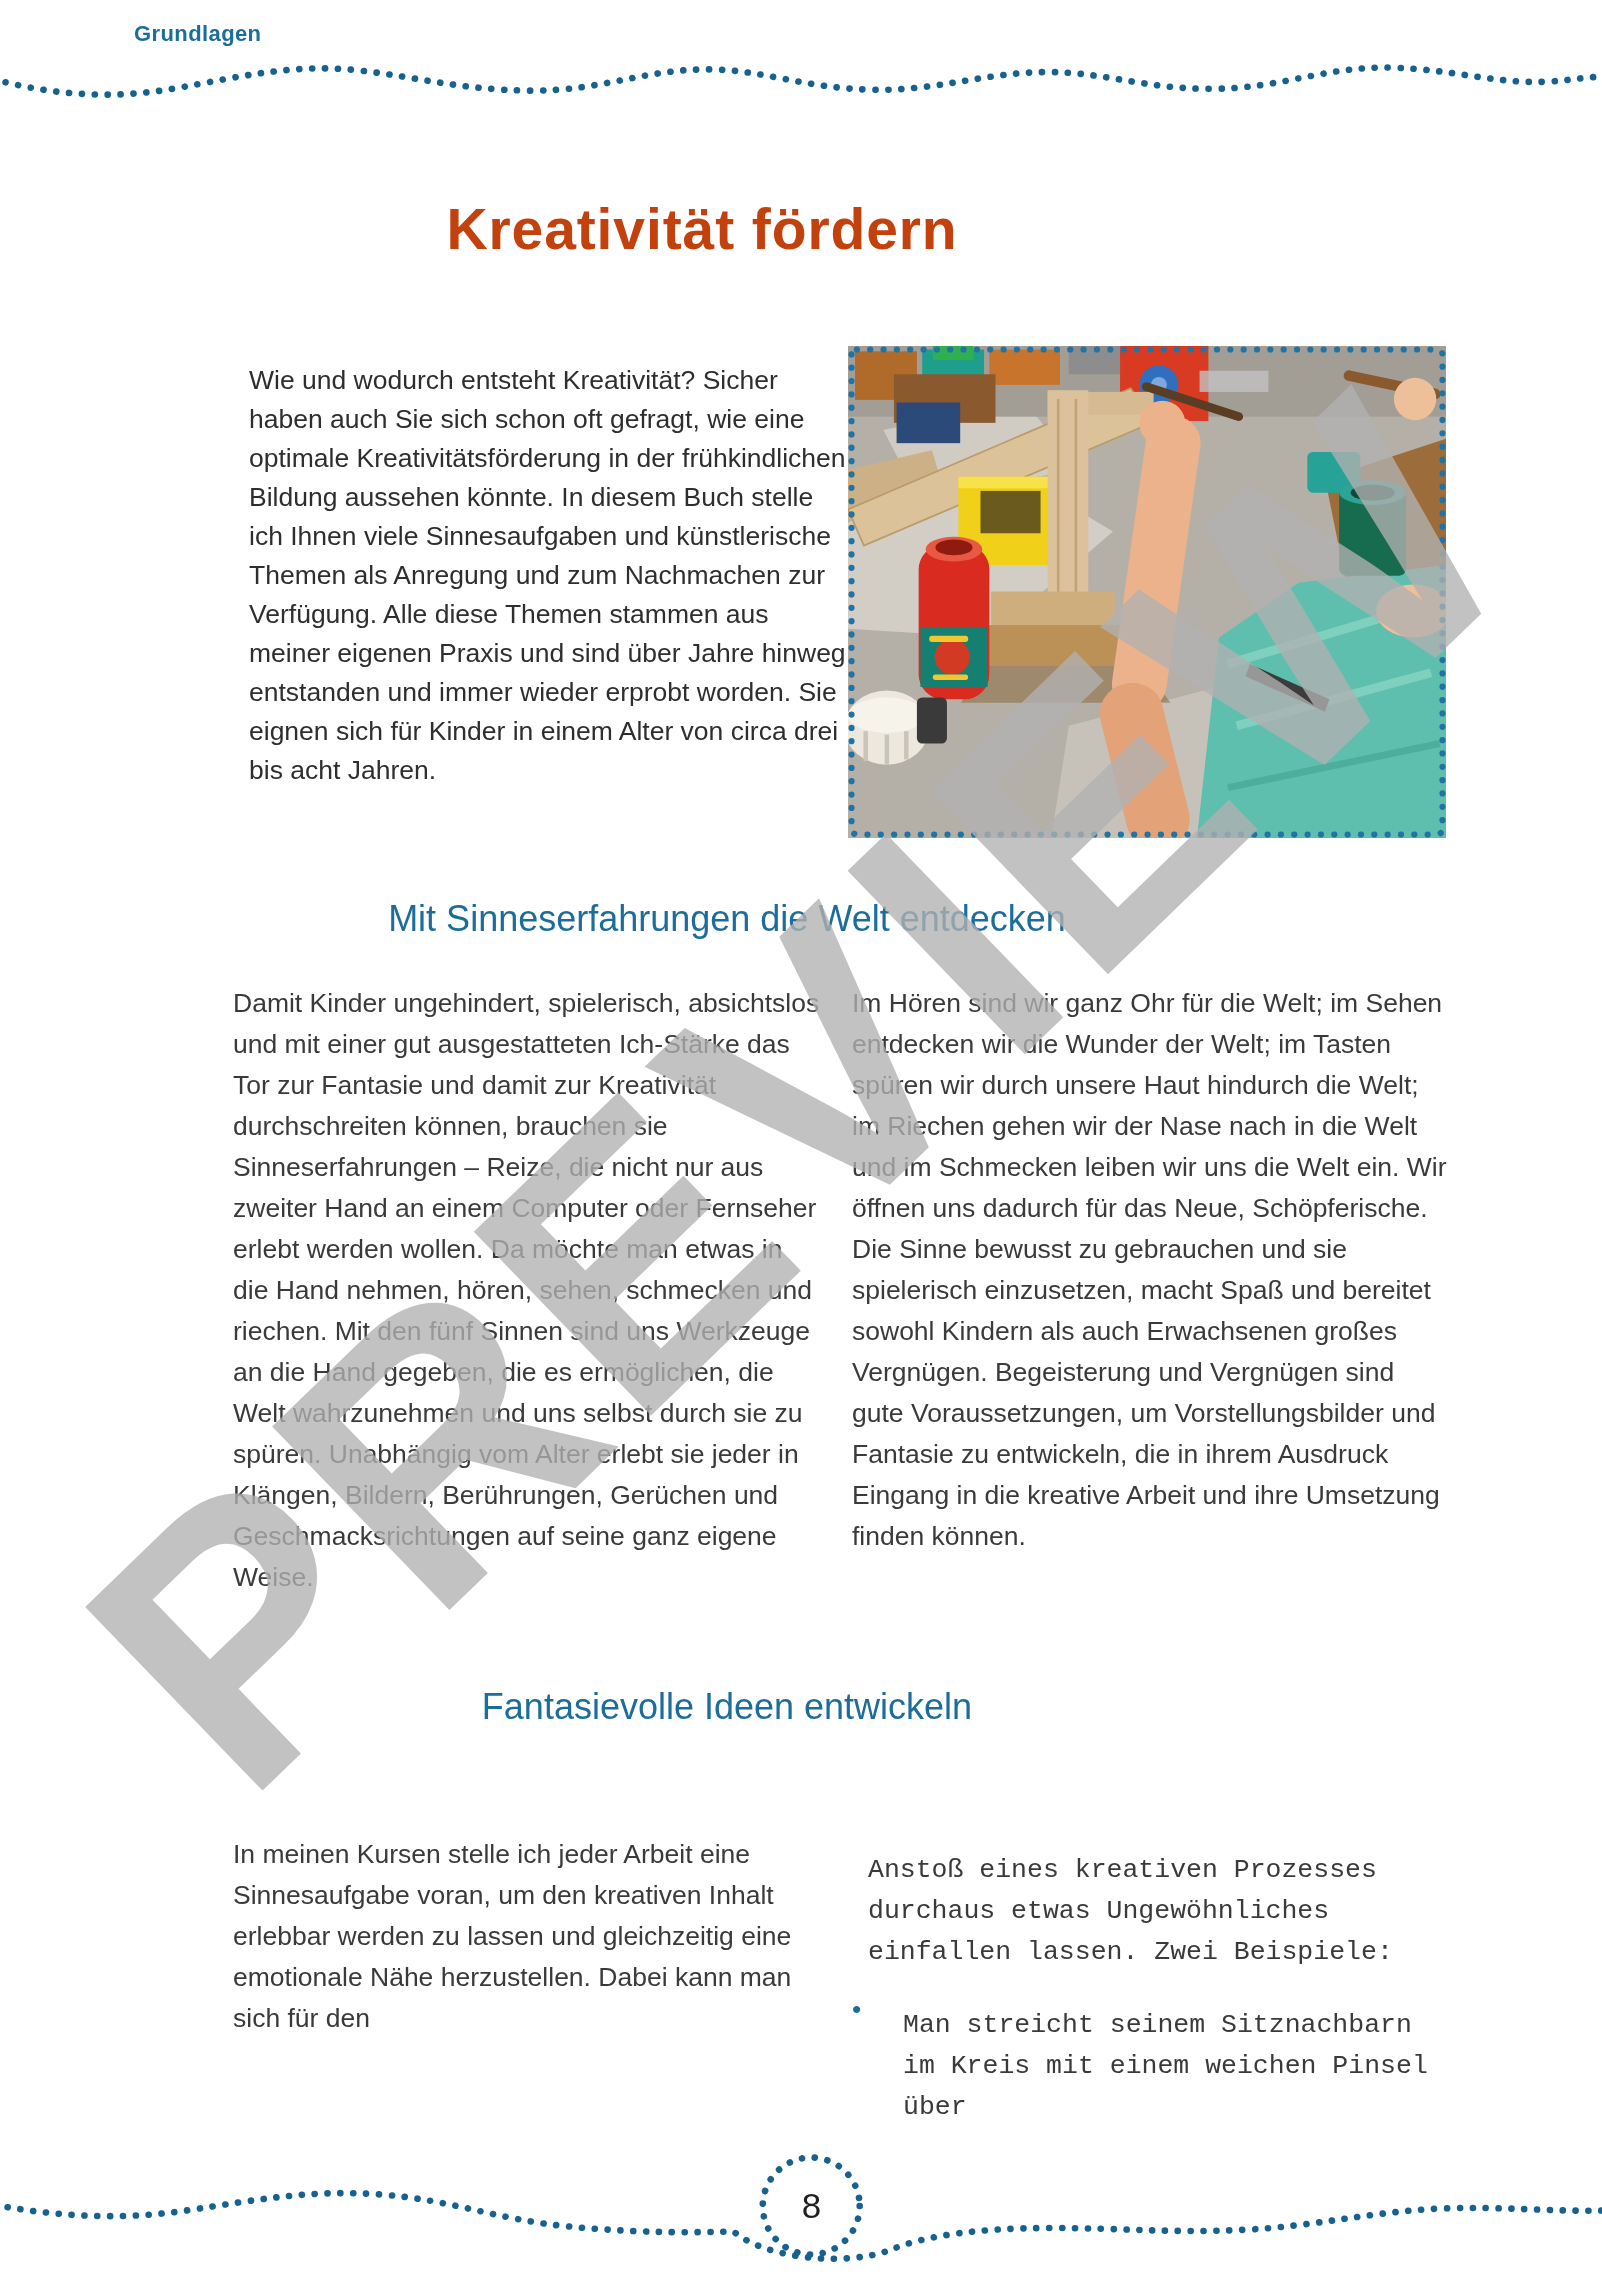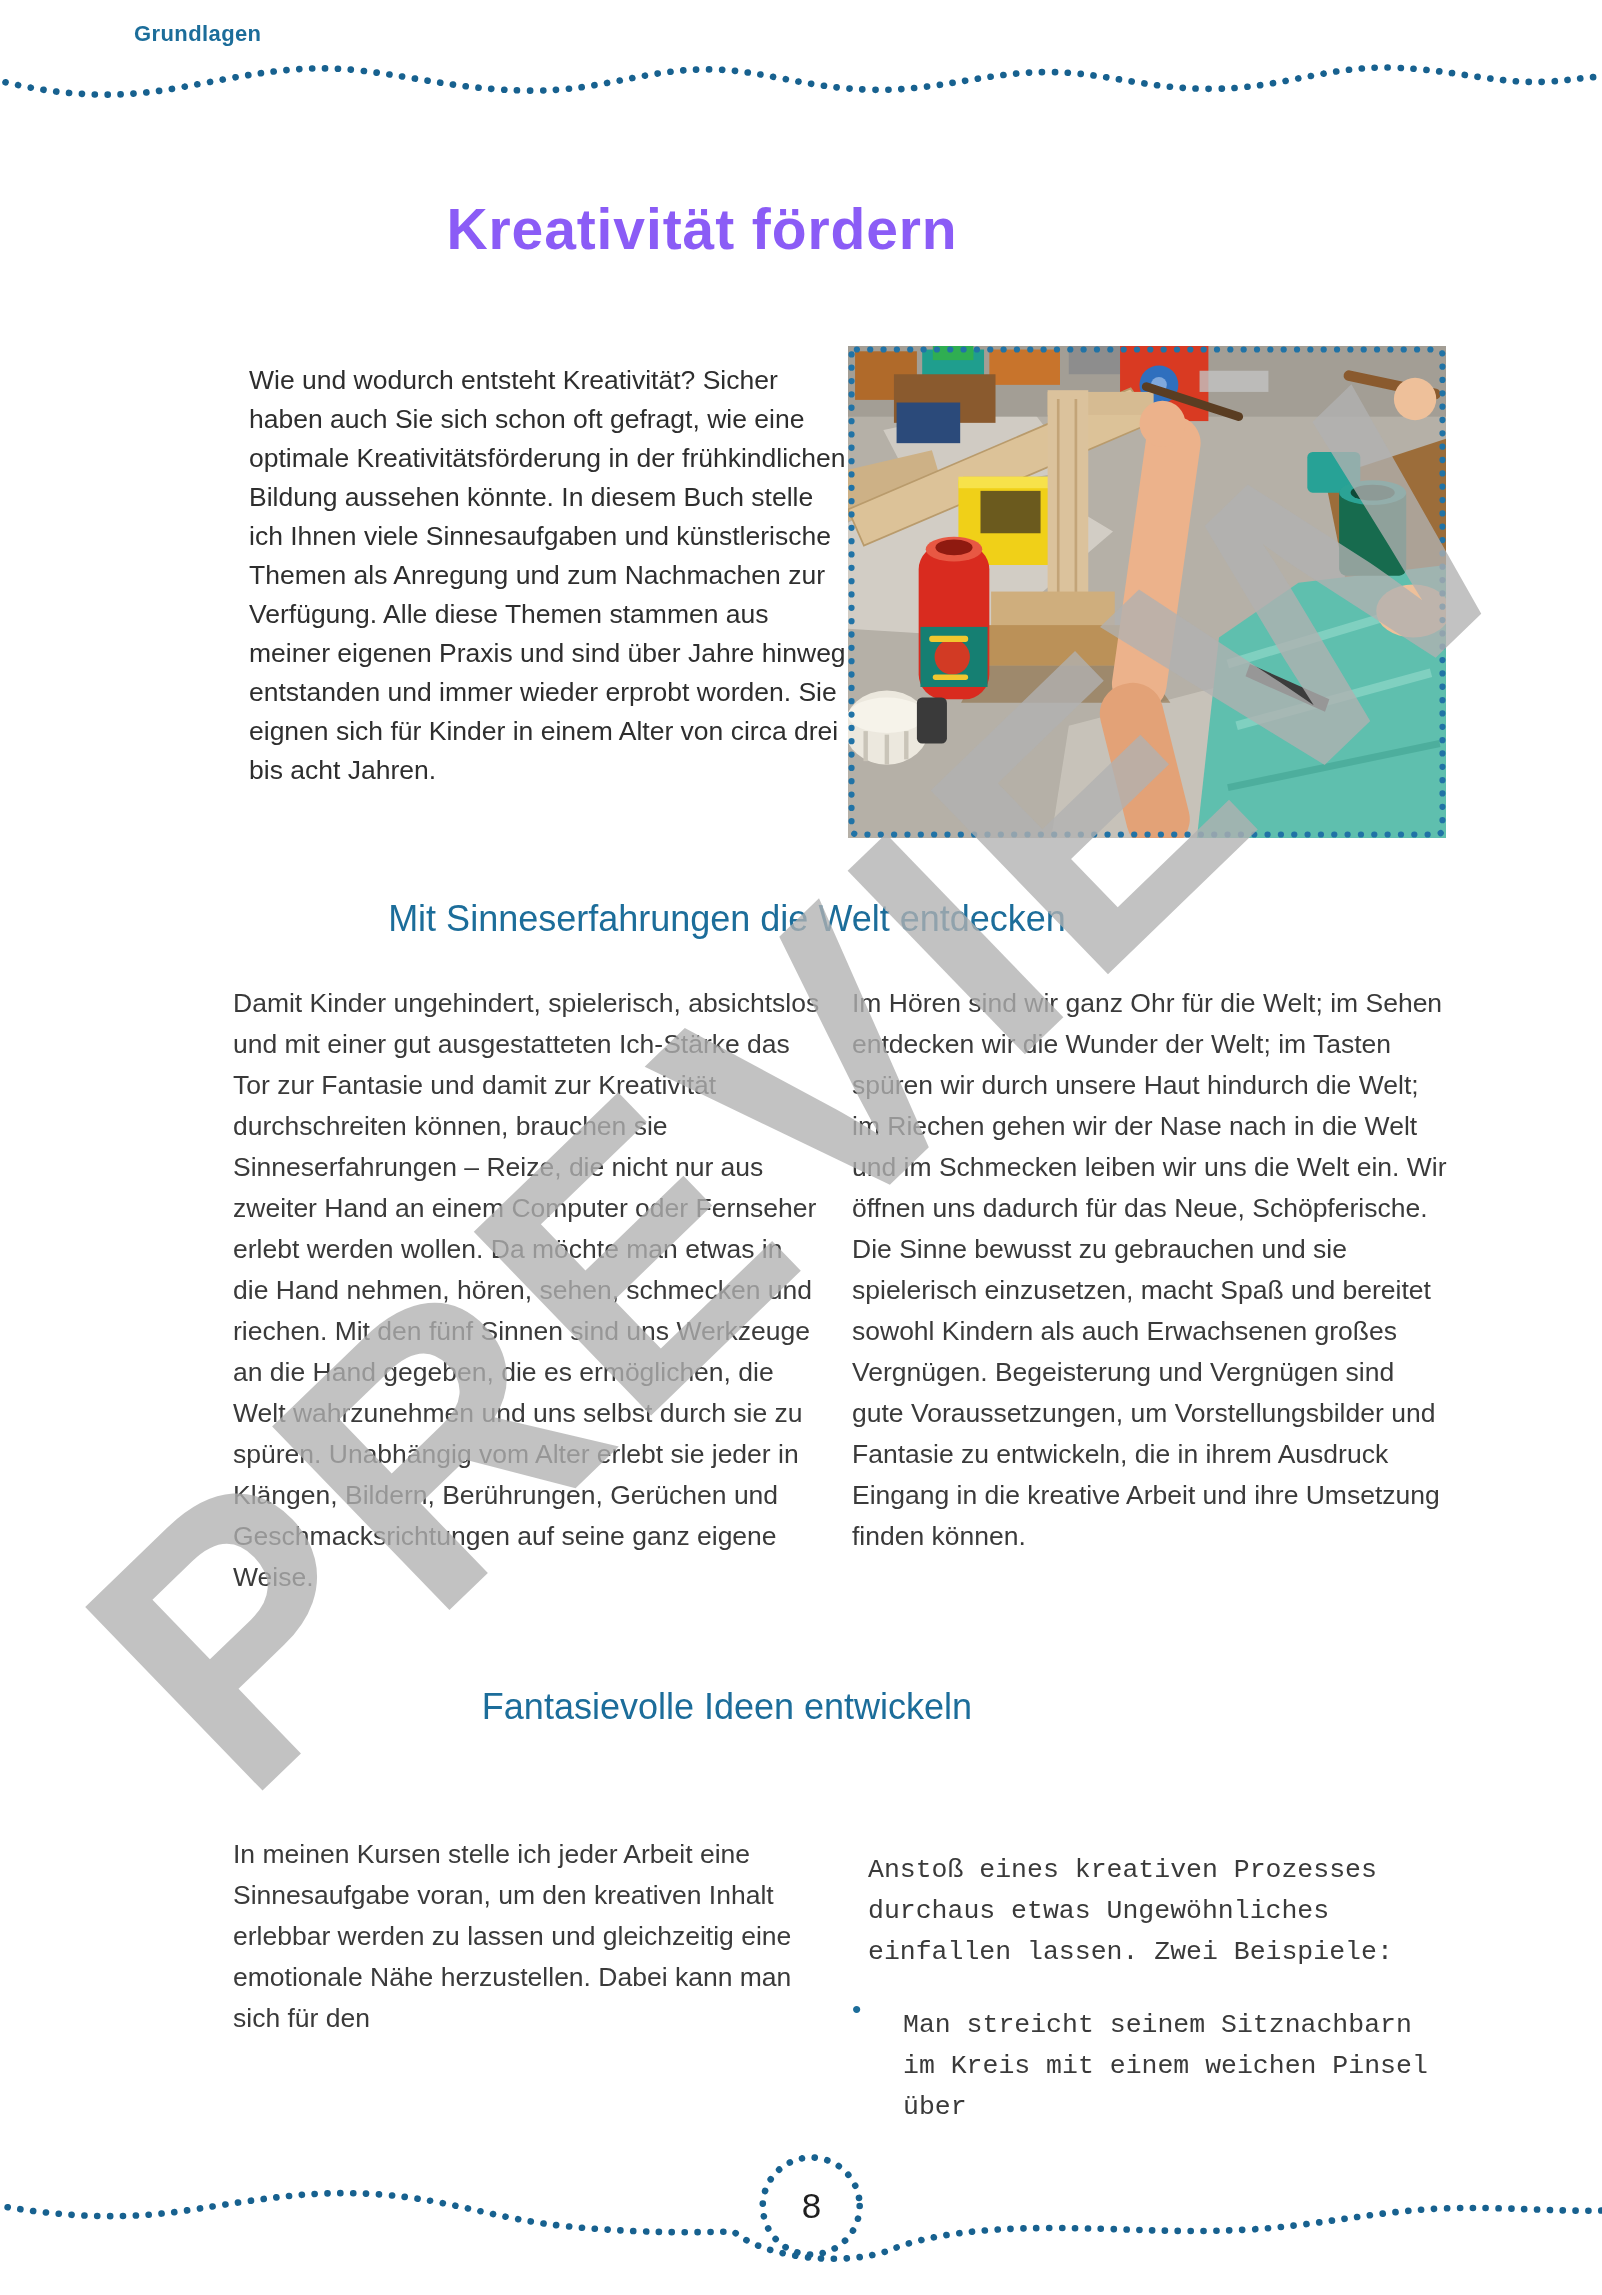--- a/index.html
+++ b/index.html
@@ -13,21 +13,21 @@
   }
   .kicker{
     position:absolute;left:134px;top:21px;
     font-size:22px;font-weight:bold;color:#1c6d9a;
     letter-spacing:0.4px;
   }
   .wave-top{position:absolute;left:0;top:49px;width:1603px;height:62px;}
   .page-title{
     position:absolute;left:0;top:196px;width:1404px;
     margin:0;text-align:center;
-    font-size:57px;font-weight:bold;color:#8b5cf6;letter-spacing:0.9px;
+    font-size:57px;font-weight:bold;color:#c2410c;letter-spacing:0.9px;
   }
   .intro{
     position:absolute;left:233px;top:345px;width:597px;
     margin:16px;font-size:26.5px;line-height:39px;color:#2e2e2e;
   }
   .photo{
     position:absolute;left:848px;top:346px;width:598px;height:492px;margin:0;
     z-index:5;
   }
   .photo svg{position:absolute;left:0;top:0;}

